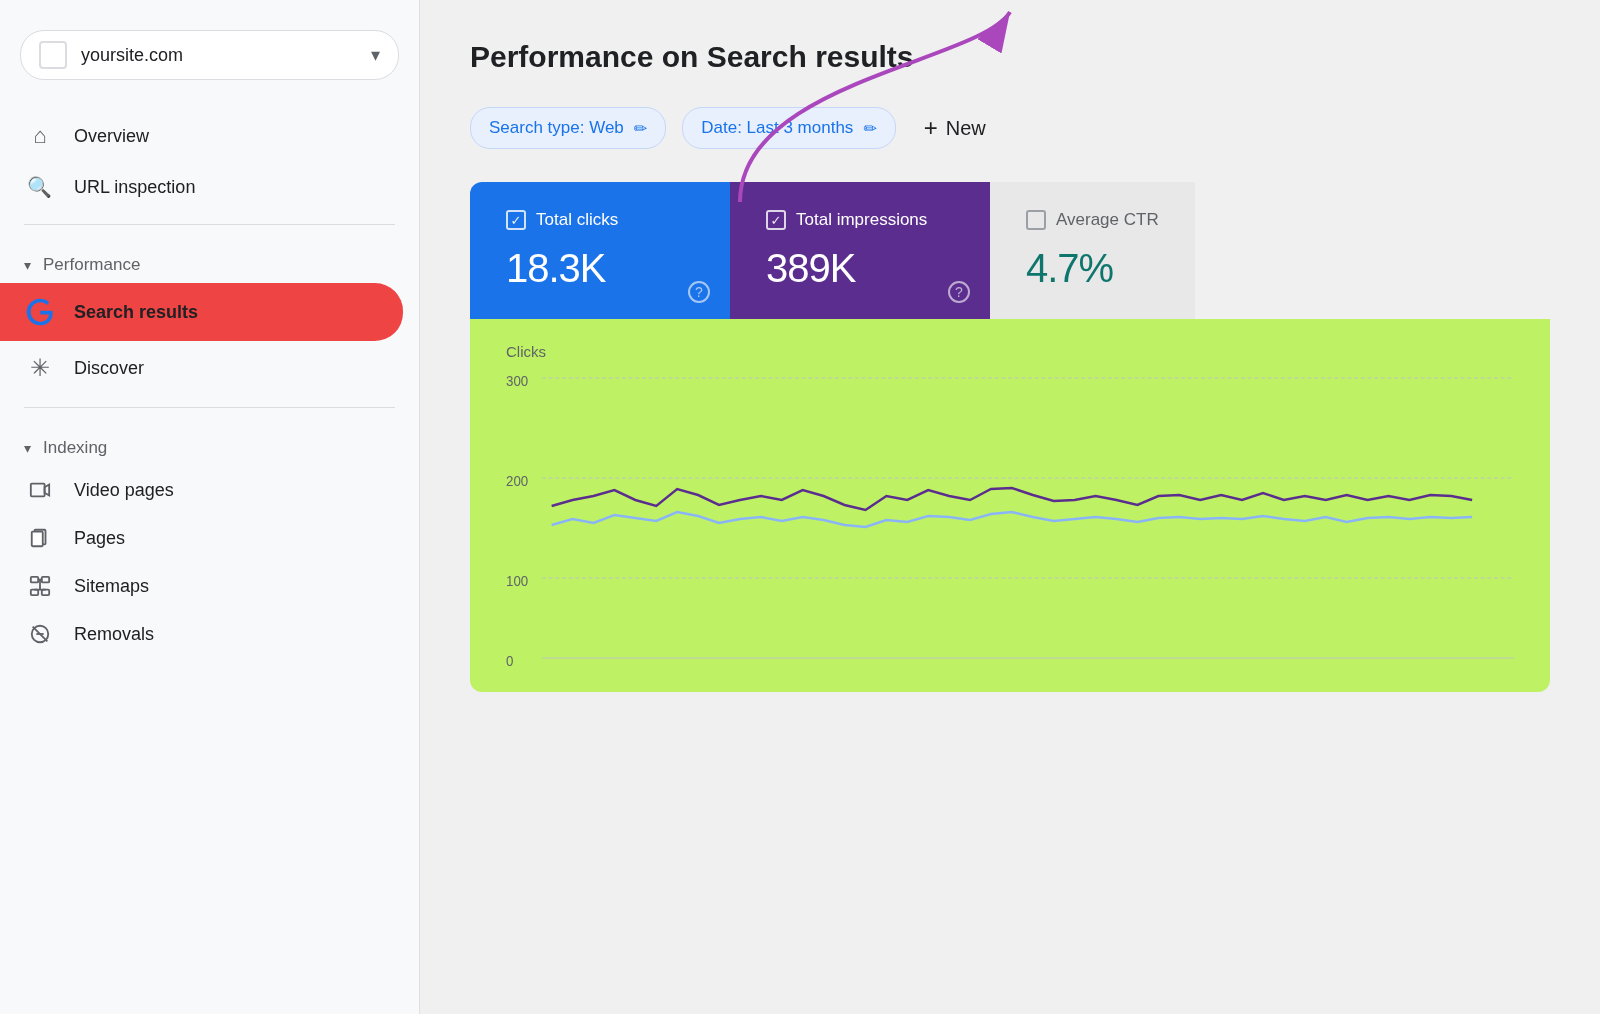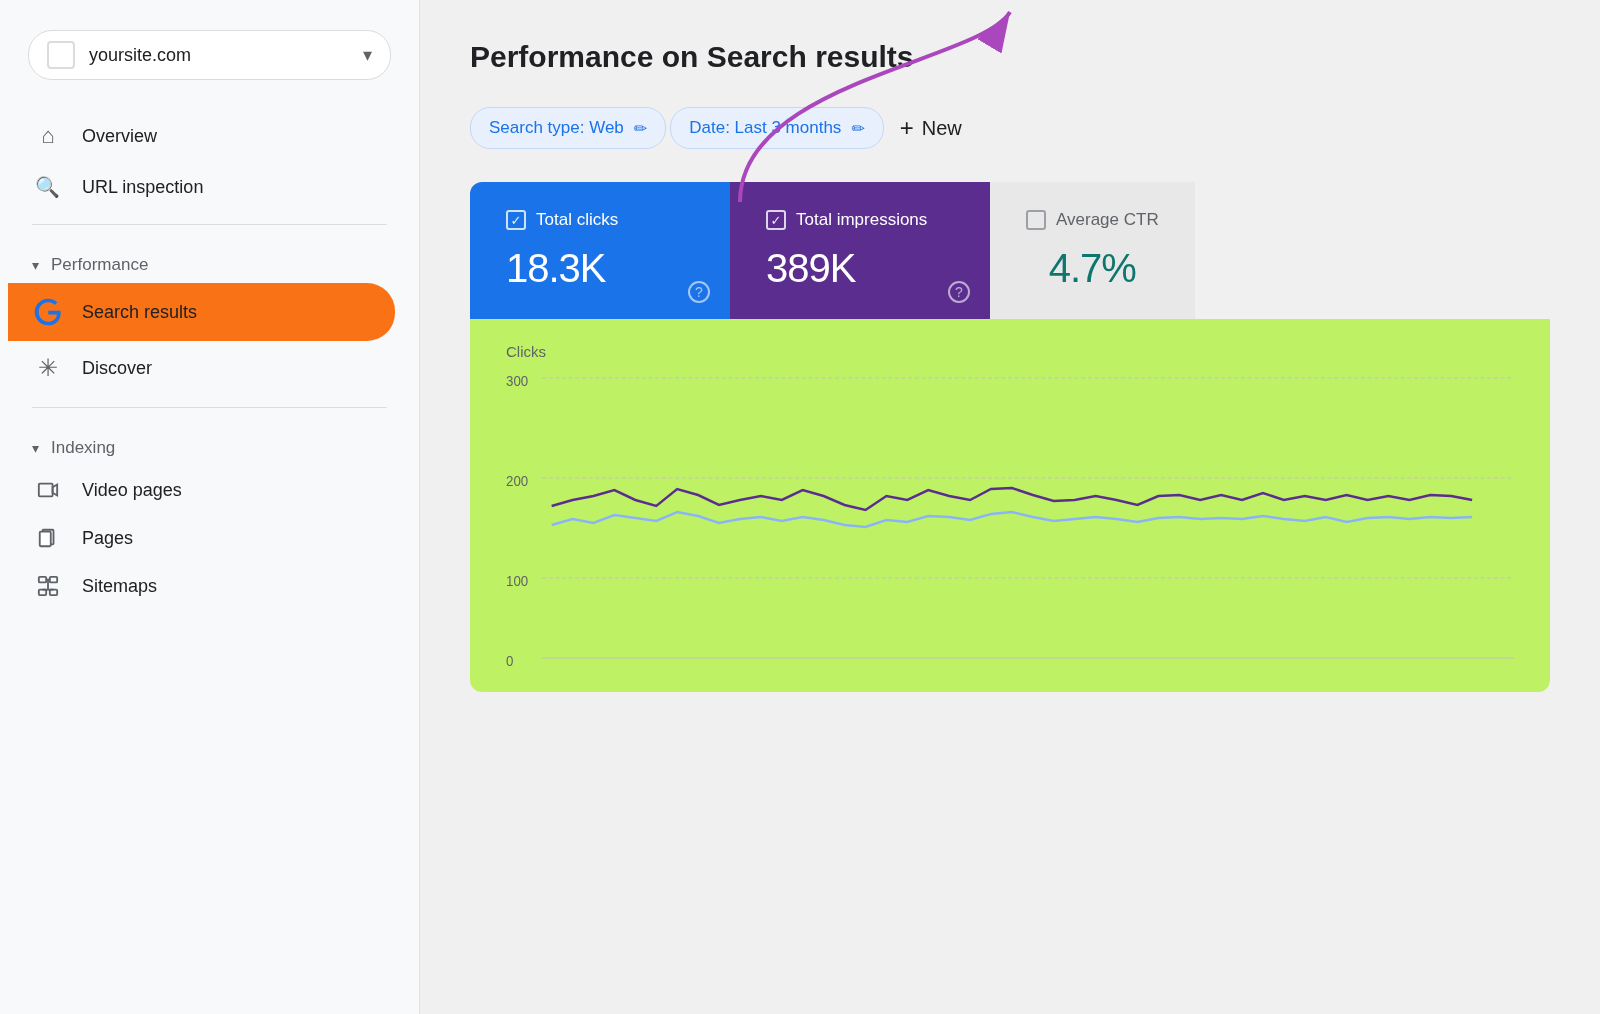--- a/index.html
+++ b/index.html
@@ -11,21 +11,21 @@
       height: 1014px;
       overflow: hidden;
     }
 
     
     .sidebar {
       width: 420px;
       min-width: 420px;
       background: #f8f9fa;
       height: 100%;
-      padding: 20px 8px;
+      padding: 20px 0;
       border-right: 1px solid #e0e0e0;
     }
 
     .site-selector {
       display: flex;
       align-items: center;
       margin: 10px 20px 30px 20px;
       background: white;
       border: 1px solid #dadce0;
       border-radius: 24px;
@@ -54,22 +54,22 @@
       display: flex;
       align-items: center;
       padding: 13px 24px;
       cursor: pointer;
       font-size: 18px;
       color: #202124;
       border-radius: 0 28px 28px 0;
       margin-right: 16px;
     }
     .nav-item.active {
-      background: #f97316;
-      font-weight: 400;
+      background: #ef4444;
+      font-weight: 700;
     }
     .nav-icon {
       width: 32px;
       margin-right: 18px;
       display: flex;
       align-items: center;
       justify-content: center;
       font-size: 22px;
       color: #5f6368;
     }
@@ -114,21 +114,21 @@
       font-size: 30px;
       font-weight: 700;
       color: #202124;
       margin-bottom: 32px;
     }
 
     
     .filter-bar {
       display: flex;
       align-items: center;
-      gap: 4px;
+      gap: 16px;
       margin-bottom: 32px;
     }
 
     .filter-chip {
       display: flex;
       align-items: center;
       background: #e8f0fe;
       border: 1px solid #c5d7f7;
       border-radius: 20px;
       padding: 10px 18px;
@@ -341,20 +341,30 @@
         <rect x="14" y="16" width="8" height="6" rx="1"></rect>
         <line x1="10" y1="5" x2="14" y2="5"></line>
         <line x1="12" y1="5" x2="12" y2="16"></line>
         <line x1="6" y1="16" x2="12" y2="16"></line>
         <line x1="18" y1="16" x2="12" y2="16"></line>
       </svg>
     </span>
     <span>Sitemaps</span>
   </div>
 
+  <div class="nav-item">
+    <span class="nav-icon">
+      <svg width="22" height="22" viewBox="0 0 24 24" fill="none" stroke="#5f6368" stroke-width="2">
+        <circle cx="12" cy="12" r="9"></circle>
+        <line x1="4" y1="4" x2="20" y2="20" stroke="#5f6368" stroke-width="2"></line>
+        <line x1="8" y1="12" x2="16" y2="12"></line>
+      </svg>
+    </span>
+    <span>Removals</span>
+  </div>
 </aside>
 
 <main class="main">
   <div class="main-inner">
 
     <h1 class="page-title">Performance on Search results</h1>
 
     <div class="filter-bar">
       <div class="filter-chip">
         <span>Search type: Web</span>
@@ -395,21 +405,21 @@
 
         <div class="metric-card purple">
           <div class="metric-label">
             <div class="checkbox-icon">✓</div>
             <span>Total impressions</span>
           </div>
           <div class="metric-value">389K</div>
           <div class="metric-help">?</div>
         </div>
 
-        <div class="metric-card gray" style="min-width:200px;text-align:center;">
+        <div class="metric-card gray" style="min-width:200px;">
           <div class="metric-label">
             <div class="checkbox-icon" style="border-color:#9aa0a6;color:#9aa0a6;"></div>
             <span>Average CTR</span>
           </div>
           <div class="metric-value">4.7%</div>
         </div>
       </div>
 
       <div class="chart-container">
         <div class="chart-y-label">Clicks</div>

